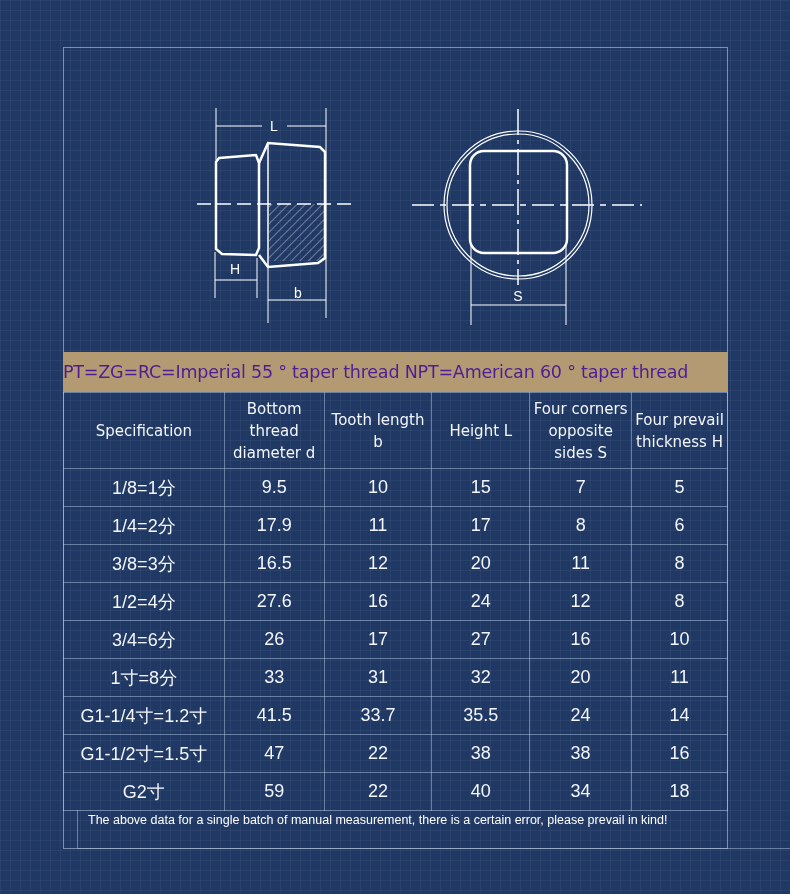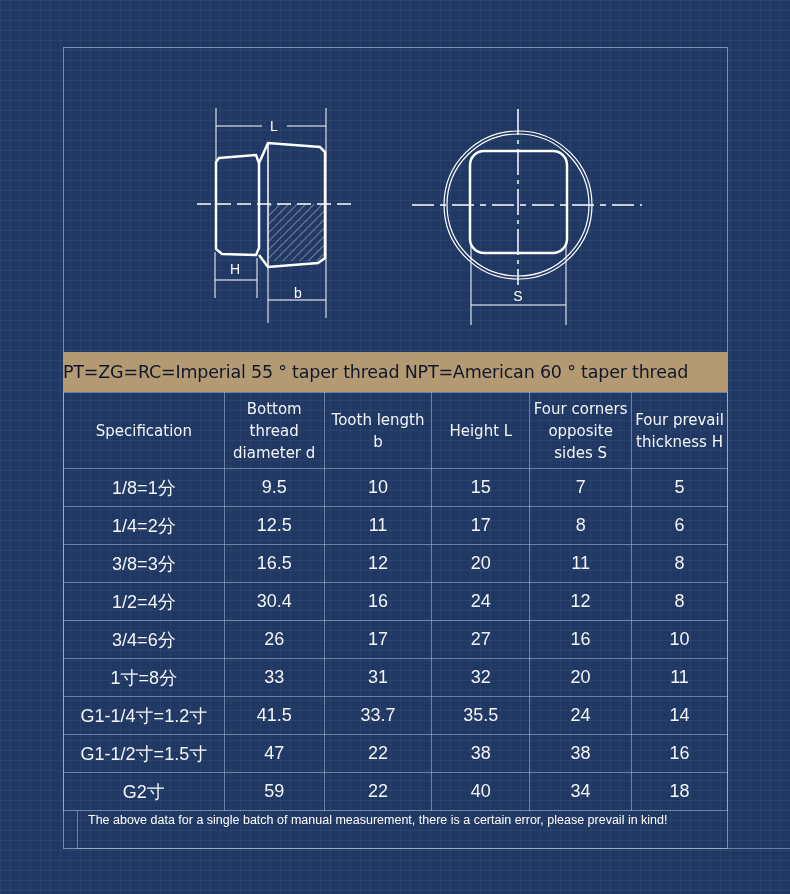--- a/index.html
+++ b/index.html
@@ -15,21 +15,21 @@
     position: relative;
   }
   .frame {
     position: absolute; left: 63px; top: 47px; width: 665px; height: 802px;
     border: 1px solid rgba(200,215,240,0.55);
   }
   .drawing { position: absolute; left: 0; top: 0; width: 790px; height: 345px; }
   .banner {
     position: absolute; left: 63px; top: 352px; width: 665px; height: 40px;
     background: #b49a73;
-    color: #0f172a; font-family: "DejaVu Sans", sans-serif;
+    color: #4c1d95; font-family: "DejaVu Sans", sans-serif;
     font-size: 17.5px; line-height: 40px; white-space: nowrap; overflow: hidden;
     letter-spacing: -0.2px;
   }
   table.spec {
     position: absolute; left: 63px; top: 392px; width: 665px;
     border-collapse: collapse;
     font-family: "DejaVu Sans", sans-serif;
   }
   table.spec td, table.spec th {
     border: 1px solid rgba(180,200,230,0.5);
@@ -123,37 +123,37 @@
     <tr>
       <td>1/8=1分</td>
       <td>9.5</td>
       <td>10</td>
       <td>15</td>
       <td>7</td>
       <td>5</td>
     </tr>
     <tr>
       <td>1/4=2分</td>
-      <td>12.5</td>
+      <td>17.9</td>
       <td>11</td>
       <td>17</td>
       <td>8</td>
       <td>6</td>
     </tr>
     <tr>
       <td>3/8=3分</td>
       <td>16.5</td>
       <td>12</td>
       <td>20</td>
       <td>11</td>
       <td>8</td>
     </tr>
     <tr>
       <td>1/2=4分</td>
-      <td>30.4</td>
+      <td>27.6</td>
       <td>16</td>
       <td>24</td>
       <td>12</td>
       <td>8</td>
     </tr>
     <tr>
       <td>3/4=6分</td>
       <td>26</td>
       <td>17</td>
       <td>27</td>

